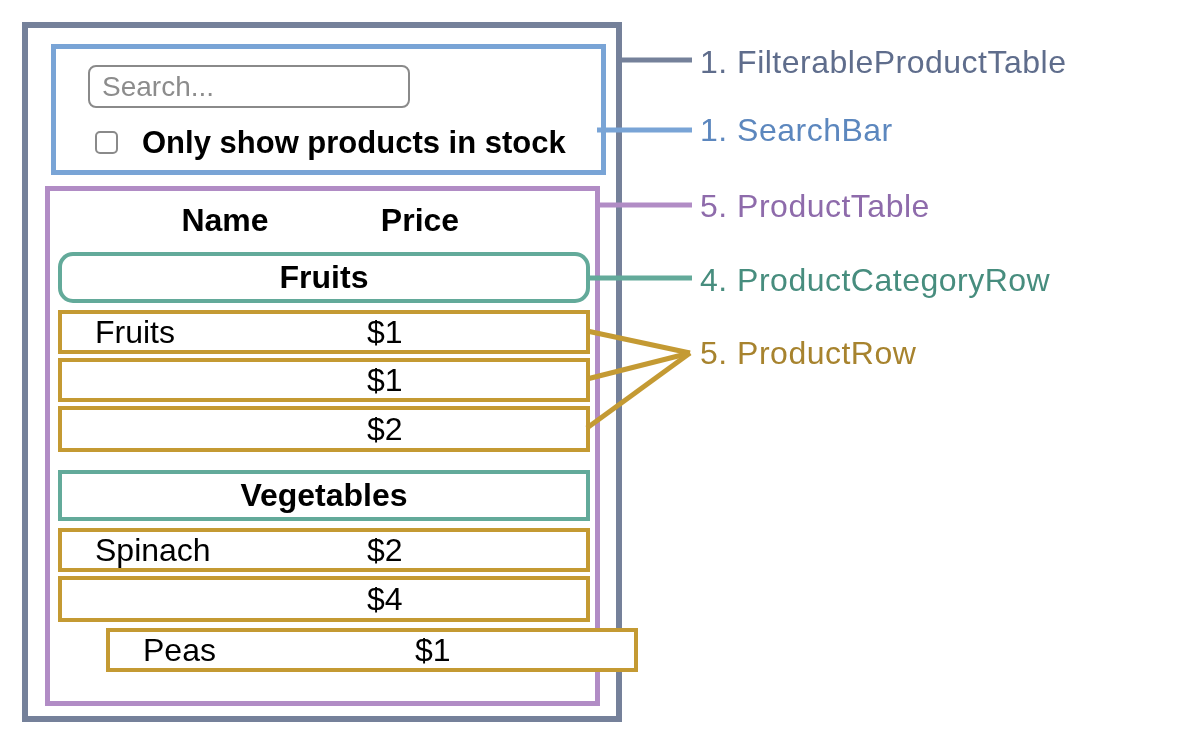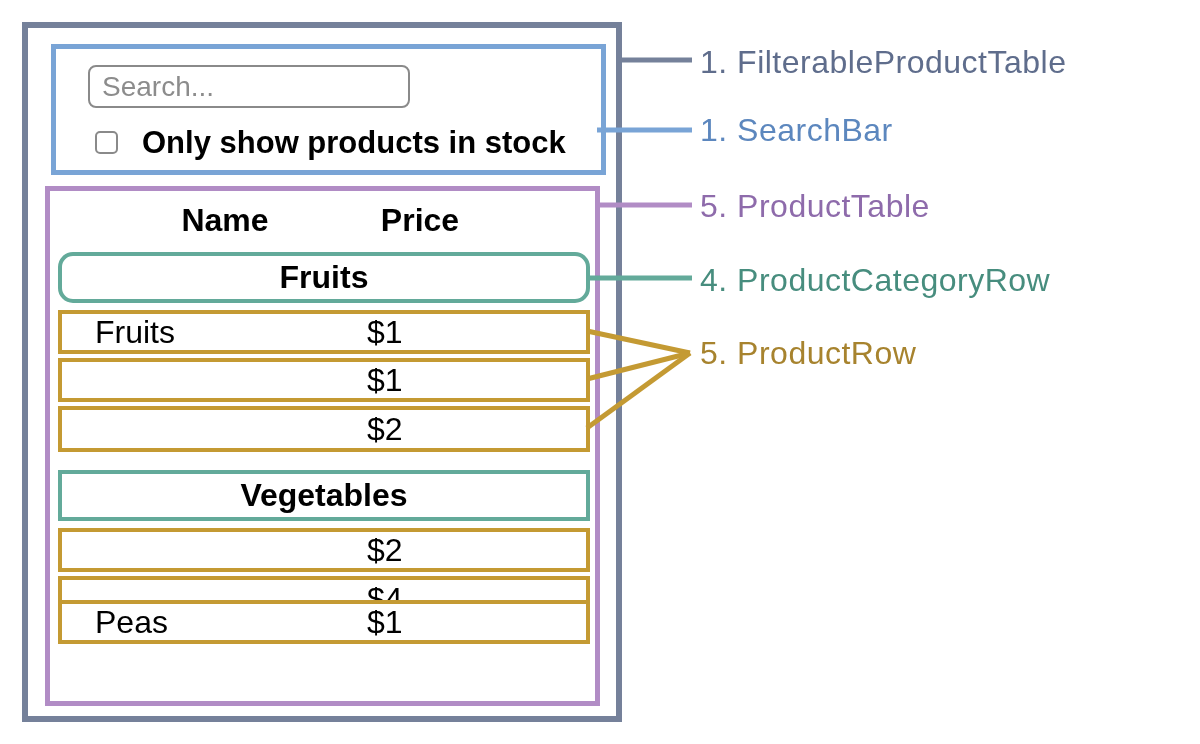--- a/index.html
+++ b/index.html
@@ -52,21 +52,21 @@
   }
   .cat  { border: 4px solid #63AA9A; height: 51px; justify-content: center; font-weight: bold; }
   .prod { border: 4px solid #C49A33; height: 44px; }
   .row-fruits       { top: 252px; border-radius: 15px; }
   .row-apple        { top: 310px; }
   .row-dragonfruit  { top: 358px; }
   .row-passionfruit { top: 406px; height: 46px; }
   .row-vegetables   { top: 470px; }
   .row-spinach      { top: 528px; }
   .row-pumpkin      { top: 576px; height: 46px; }
-  .row-peas         { top: 600px; }
+  .row-peas         { top: 628px; margin-left: 48px; }
   .pname  { margin-left: 33px; white-space: nowrap; }
   .pprice { position: absolute; left: 305px; white-space: nowrap; }
   .oos    { color: #EF3829; }
 
   
   .legend-item {
     position: absolute; left: 700px; transform: translateY(-50%);
     font-size: 32px; letter-spacing: 0.5px; white-space: nowrap;
   }
   .legend-1 { top: 62px;  color: #5F6D8C; }
@@ -107,20 +107,21 @@
 </div>
 <div class="trow prod row-passionfruit">
   <span class="pprice">$2</span>
 </div>
 
 <div class="trow cat row-vegetables">
   <span>Vegetables</span>
 </div>
 
 <div class="trow prod row-spinach">
+  <span class="pname">Spinach</span>
   <span class="pprice">$2</span>
 </div>
 <div class="trow prod row-pumpkin">
   <span class="pprice">$4</span>
 </div>
 <div class="trow prod row-peas">
   <span class="pname">Peas</span>
   <span class="pprice">$1</span>
 </div>
 

